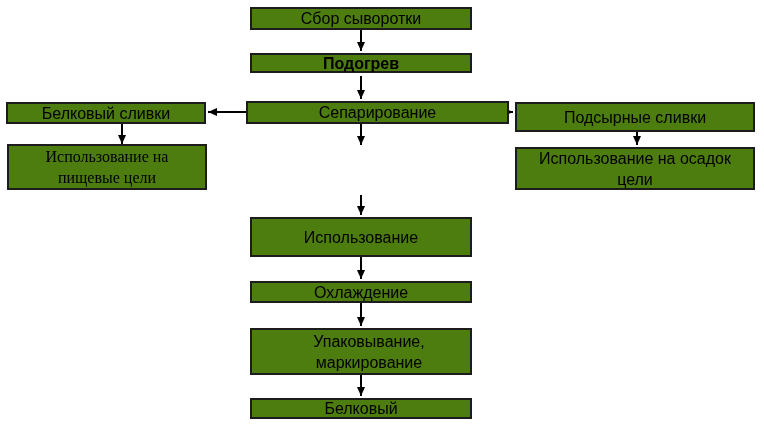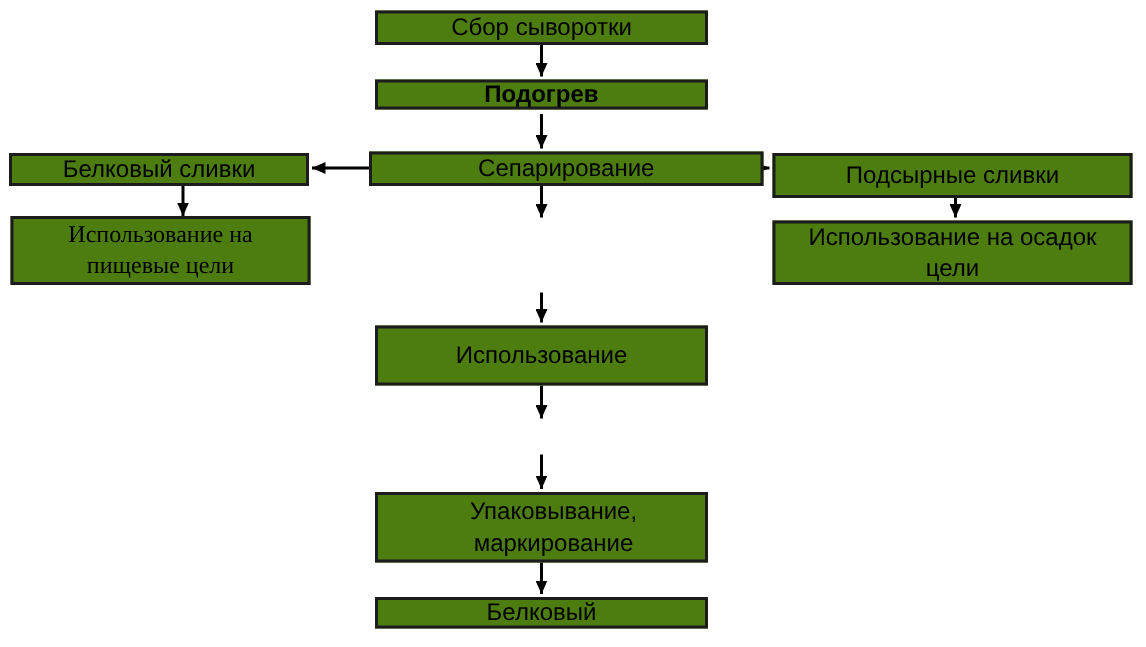--- a/index.html
+++ b/index.html
@@ -82,17 +82,18 @@
   <div class="node n-whey">Сбор сыворотки</div>
   <div class="node n-heating">Подогрев</div>
   <div class="node n-separation">Сепарирование</div>
   <div class="node n-protein">Белковый сливки</div>
   <div class="node n-cream">Подсырные сливки</div>
   <div class="node n-food-left">Использование на
 пищевые цели</div>
   <div class="node n-food-right">Использование на осадок
 цели</div>
   <div class="node n-pasteur">Использование</div>
+  <div class="node n-cooling">Охлаждение</div>
   <div class="node n-packaging">Упаковывание,
 маркирование</div>
   <div class="node n-storage">Белковый</div>
 
 </div>
 
 </body></html>

